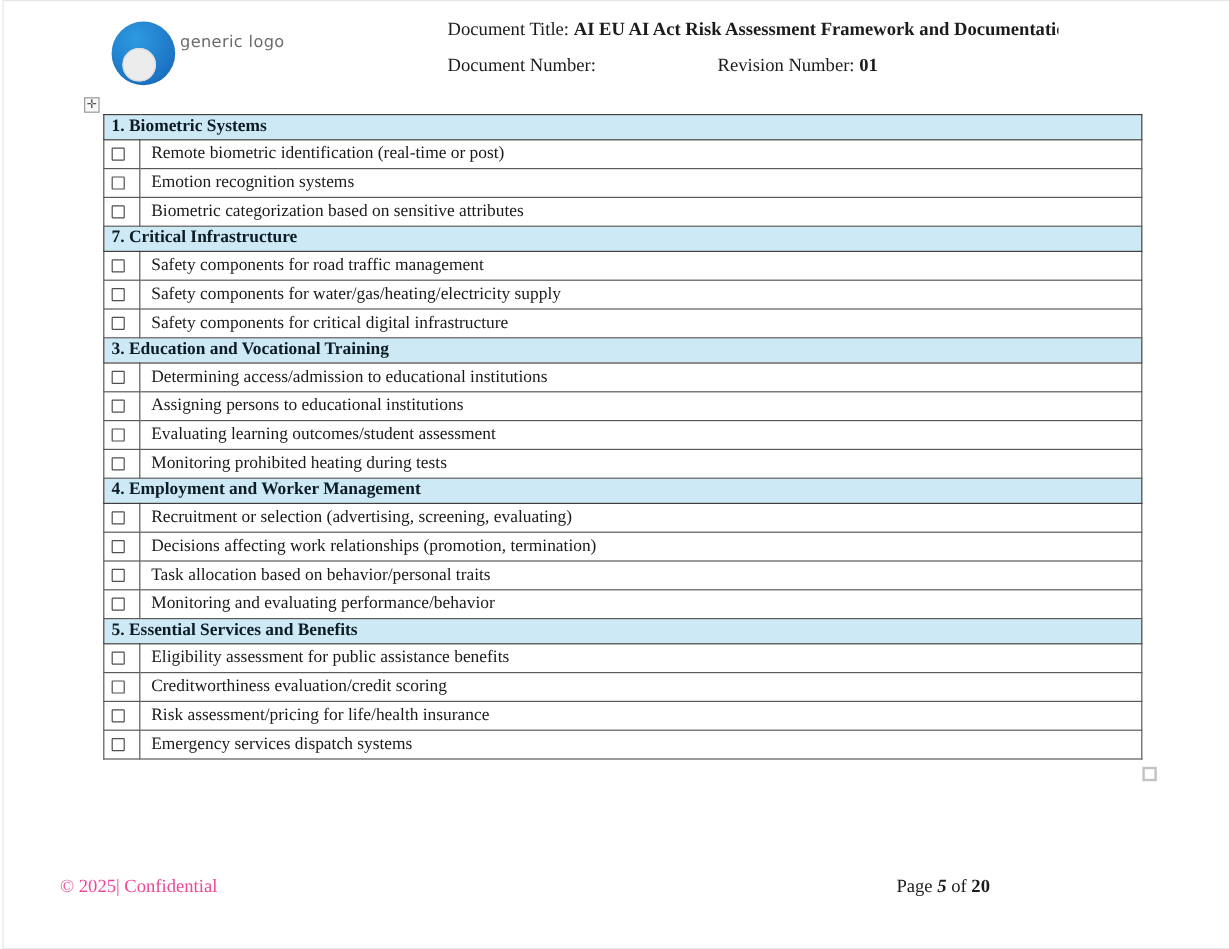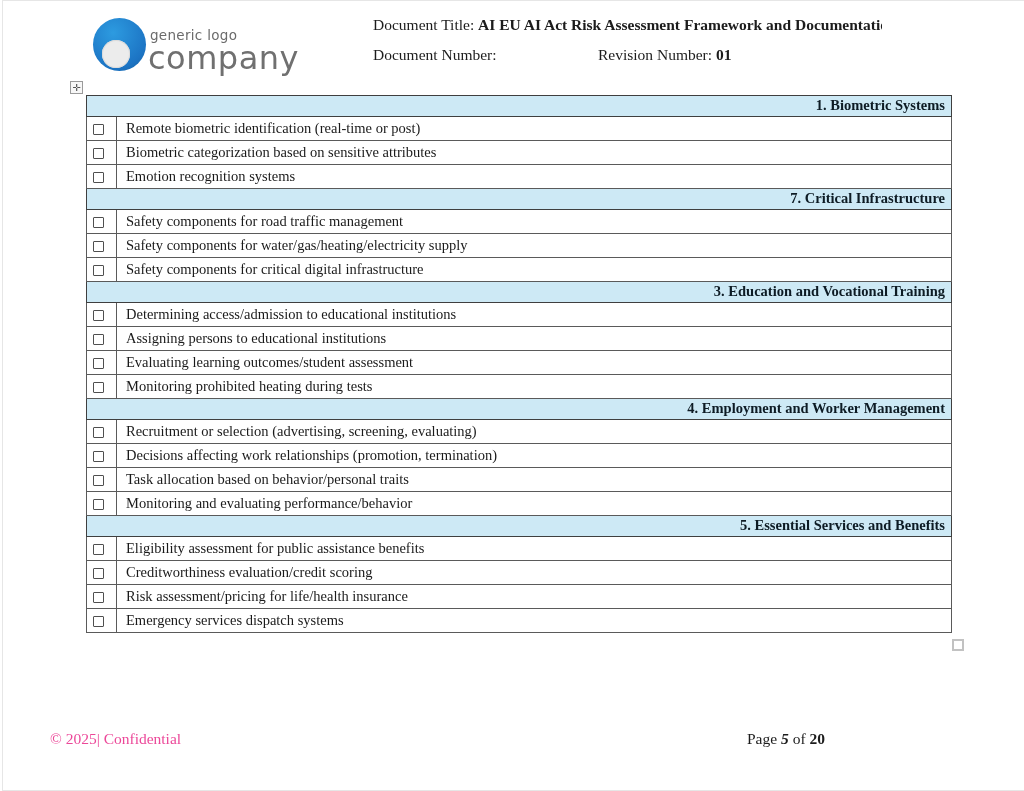--- a/index.html
+++ b/index.html
@@ -40,21 +40,20 @@
   
   table.risk-table { position:absolute; left:83px; top:94px; width:866px;
     border-collapse:collapse; table-layout:fixed; }
   table.risk-table col.c1 { width:30px; }
   table.risk-table td { border:1px solid #5a5a5a; font-size:14.5px; overflow:hidden; }
   tr.section-row td {
     background: var(--section-bg,#cde9f5);
     font-weight:700; font-size:14.5px; color:#0d1b24;
     height:14px; padding:1px 6px 2px 6px;
     border:1.4px solid #3f3f3f;
-    text-align:right;
   }
   tr.item-row td { height:24px; }
   td.cb-cell { text-align:left; padding:0 0 0 6px; border-right:1px solid #3f3f3f; }
   td.item-cell { padding:2px 8px 3px 9px; color:#1a1a1a; }
   .checkbox { display:inline-block; width:11px; height:11px; background:#fff;
     border:1.4px solid #4f4f4f; border-radius:1px; vertical-align:middle; cursor:pointer; }
   table.risk-table { border:1.6px solid #3a3a3a; }
 
   
   .footer-left { position:absolute; left:47px; top:729px; font-size:15.5px; color:#ec4899; white-space:nowrap; }
@@ -65,21 +64,20 @@
 </head>
 <body>
 
 <div class="page">
 
   <div class="logo">
     <div class="logo-mark">
       <div class="logo-inner"></div>
     </div>
     <div class="logo-small">generic logo</div>
-    <div class="logo-large">company</div>
   </div>
 
   <div class="doc-title-line"><span>Document Title: </span><b>AI EU AI Act Risk Assessment Framework and Documentation T</b></div>
 
   <div class="doc-meta-number">Document Number:</div>
 
   <div class="doc-meta-revision"><span>Revision Number: </span><b>01</b></div>
 
   <div class="move-handle">✛</div>
   <div class="resize-handle"></div>
@@ -92,25 +90,25 @@
     <tbody>
         <tr class="section-row">
           <td colspan="2">1. Biometric Systems</td>
         </tr>
         <tr class="item-row">
           <td class="cb-cell"><span class="checkbox"></span></td>
           <td class="item-cell">Remote biometric identification (real-time or post)</td>
         </tr>
         <tr class="item-row">
           <td class="cb-cell"><span class="checkbox"></span></td>
-          <td class="item-cell">Biometric categorization based on sensitive attributes</td>
+          <td class="item-cell">Emotion recognition systems</td>
         </tr>
         <tr class="item-row">
           <td class="cb-cell"><span class="checkbox"></span></td>
-          <td class="item-cell">Emotion recognition systems</td>
+          <td class="item-cell">Biometric categorization based on sensitive attributes</td>
         </tr>
         <tr class="section-row">
           <td colspan="2">7. Critical Infrastructure</td>
         </tr>
         <tr class="item-row">
           <td class="cb-cell"><span class="checkbox"></span></td>
           <td class="item-cell">Safety components for road traffic management</td>
         </tr>
         <tr class="item-row">
           <td class="cb-cell"><span class="checkbox"></span></td>

